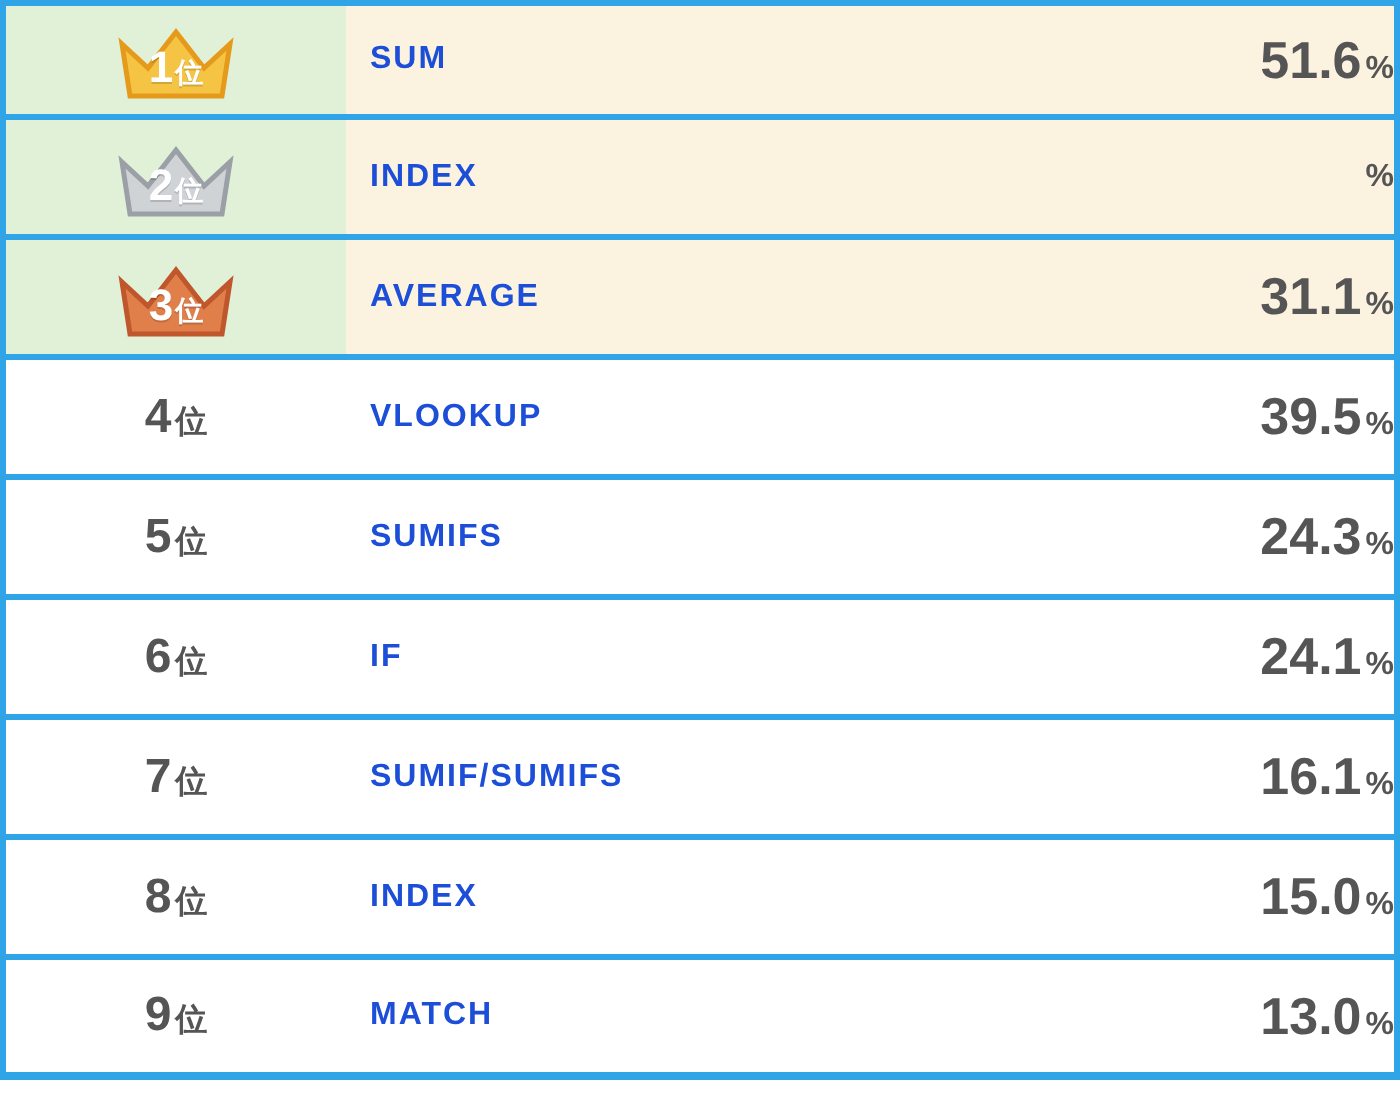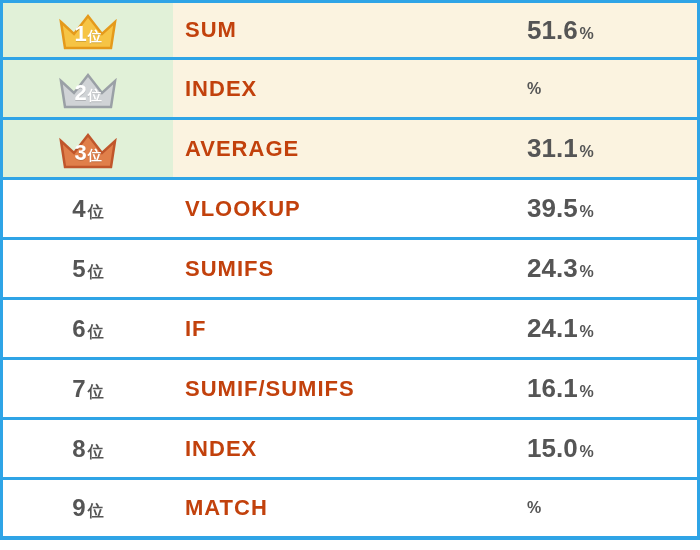--- a/index.html
+++ b/index.html
@@ -18,34 +18,34 @@
     border-left: 3px solid #2fa4e6;
     border-right: 3px solid #2fa4e6;
     border-bottom: 3px solid #2fa4e6;
   }
   .row.first { border-top: 3px solid #2fa4e6; }
   .row.last  { border-bottom-width: 4px; }
 
   .cell { display: flex; align-items: center; }
   .cell-rank { width: 170px; justify-content: center; position: relative; }
   .cell-name { flex: 1; padding-left: 12px; }
-  .cell-pct  { width: 170px; justify-content: flex-start; }
+  .cell-pct  { width: 170px; justify-content: flex-end; }
 
   .row.top .cell-rank { background: #e1f1d8; }
   .row.top .cell-name,
   .row.top .cell-pct  { background: #fbf3e0; }
 
   .row.plain .cell-rank,
   .row.plain .cell-name,
   .row.plain .cell-pct { background: #fff; }
 
   .name-text {
-    font-size: 22px;
+    font-size: 16px;
     font-weight: 700;
-    color: #c2410c;
+    color: #1d4ed8;
     letter-spacing: 1px;
     font-family: Arial, sans-serif;
   }
 
   .pct {
     display: inline-flex;
     align-items: baseline;
     gap: 2px;
     color: #555;
   }
@@ -259,18 +259,19 @@
       <span class="rank-plain">
         <span class="n">9</span>
         <span class="u">位</span>
       </span>
     </div>
     <div class="cell cell-name">
       <span class="name-text">MATCH</span>
     </div>
     <div class="cell cell-pct">
       <span class="pct">
+        <span class="pct-big">13.0</span>
         <span class="pct-unit">%</span>
       </span>
     </div>
   </div>
 
 </div>
 
 </body></html>

